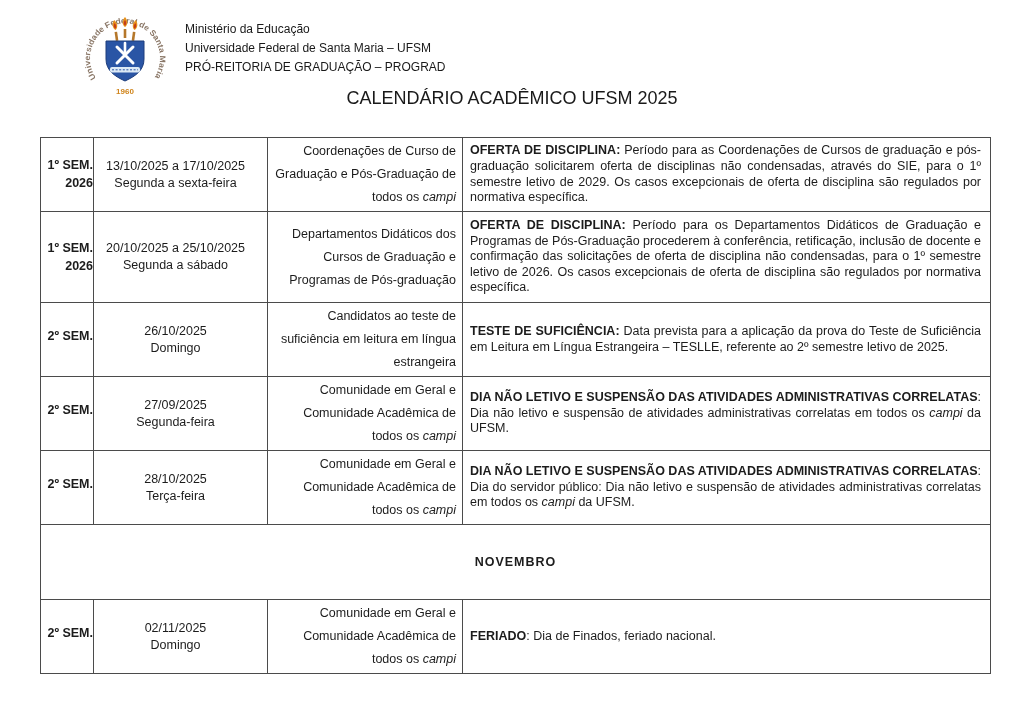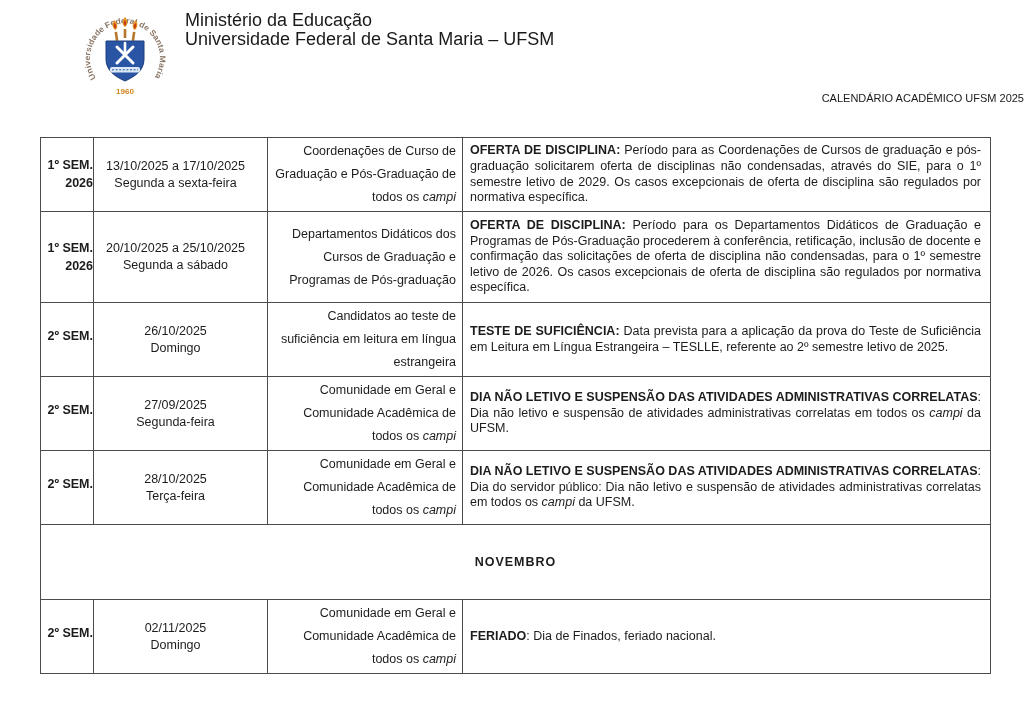--- a/index.html
+++ b/index.html
@@ -2,23 +2,23 @@
 <html><head>
 <meta charset="utf-8">
 <style>
   * { margin:0; padding:0; box-sizing:border-box; }
   html,body { width:1024px; height:724px; background:#ffffff; overflow:hidden;
               font-family:"Liberation Sans", sans-serif; color:#1c1c1c; }
   .page { position:relative; width:1024px; height:724px; background:#fff; }
 
   
   .logo { position:absolute; left:72px; top:12px; }
-  .hdr-text { position:absolute; left:185px; top:11px; font-size:18px; line-height:19px; color:#191919; }
-  .titles { position:absolute; left:0; top:90px; width:1024px; text-align:right;
-            font-size:11px; line-height:17px; color:#191919; }
+  .hdr-text { position:absolute; left:185px; top:20px; font-size:12px; line-height:19px; color:#191919; }
+  .titles { position:absolute; left:0; top:90px; width:1024px; text-align:center;
+            font-size:18px; line-height:17px; color:#191919; }
 
   
   table.cal { position:absolute; left:40px; top:137px; width:950px;
               border-collapse:collapse; table-layout:fixed; }
   table.cal td { border:1px solid #4b4b4b; vertical-align:middle; font-size:12.5px; color:#1c1c1c; }
   tr.r0 td{height:72px;} tr.r1 td{height:91px;} tr.r2 td{height:64px;}
   tr.r3 td{height:62px;} tr.r4 td{height:62px;} tr.rm td{height:75px;}
   tr.r5 td{height:67px;}
 
   td.c-sem  { text-align:right; font-weight:bold; font-size:8.5px; line-height:11px; }
@@ -69,20 +69,21 @@
         <rect x="38" y="55" width="30" height="5.5" rx="2" fill="#dce9f5"></rect>
         <path d="M40 57.8 H66" stroke="#2a55a5" stroke-width="1" stroke-dasharray="2 1.6"></path>
       </g>
       <text x="53" y="82" text-anchor="middle" font-size="8" font-weight="bold" fill="#d0851c">1960</text>
     </svg>
   </div>
 
   <div class="hdr-text">
     <div>Ministério da Educação</div>
     <div>Universidade Federal de Santa Maria – UFSM</div>
+    <div>PRÓ-REITORIA DE GRADUAÇÃO – PROGRAD</div>
   </div>
 
   <div class="titles">
     <div>CALENDÁRIO ACADÊMICO UFSM 2025</div>
   </div>
 
   <table class="cal">
     <colgroup>
         <col style="width:53px">
         <col style="width:174px">

